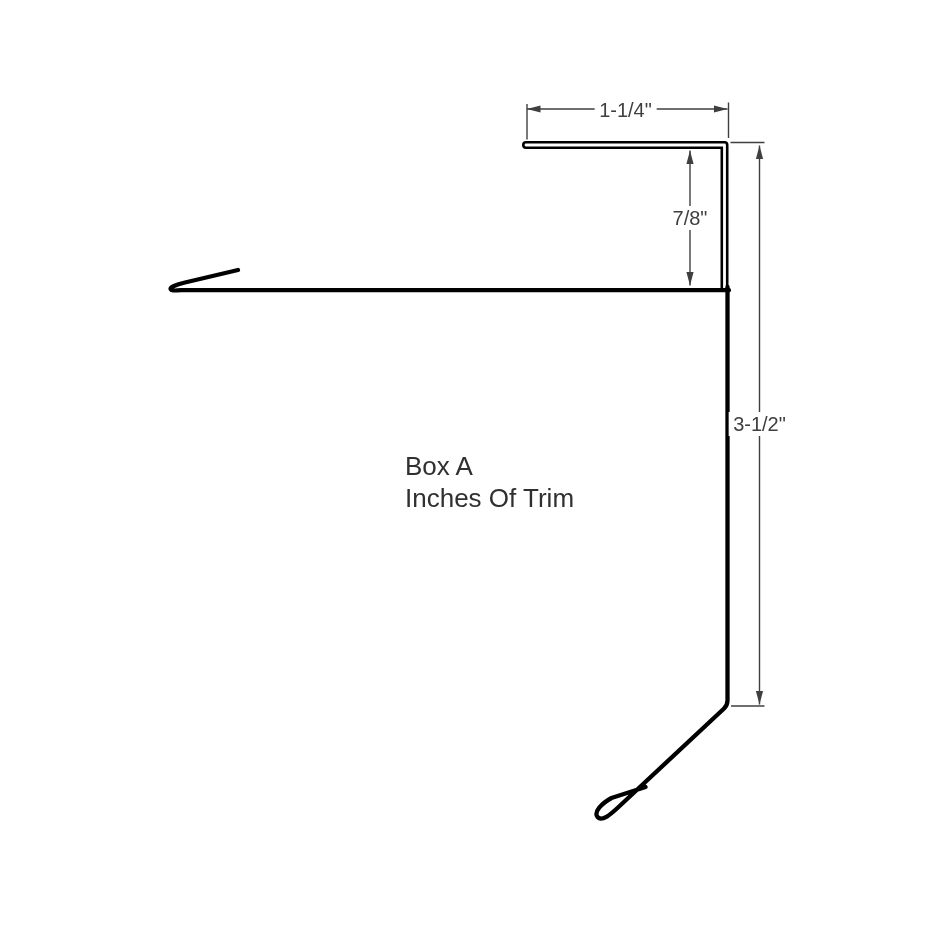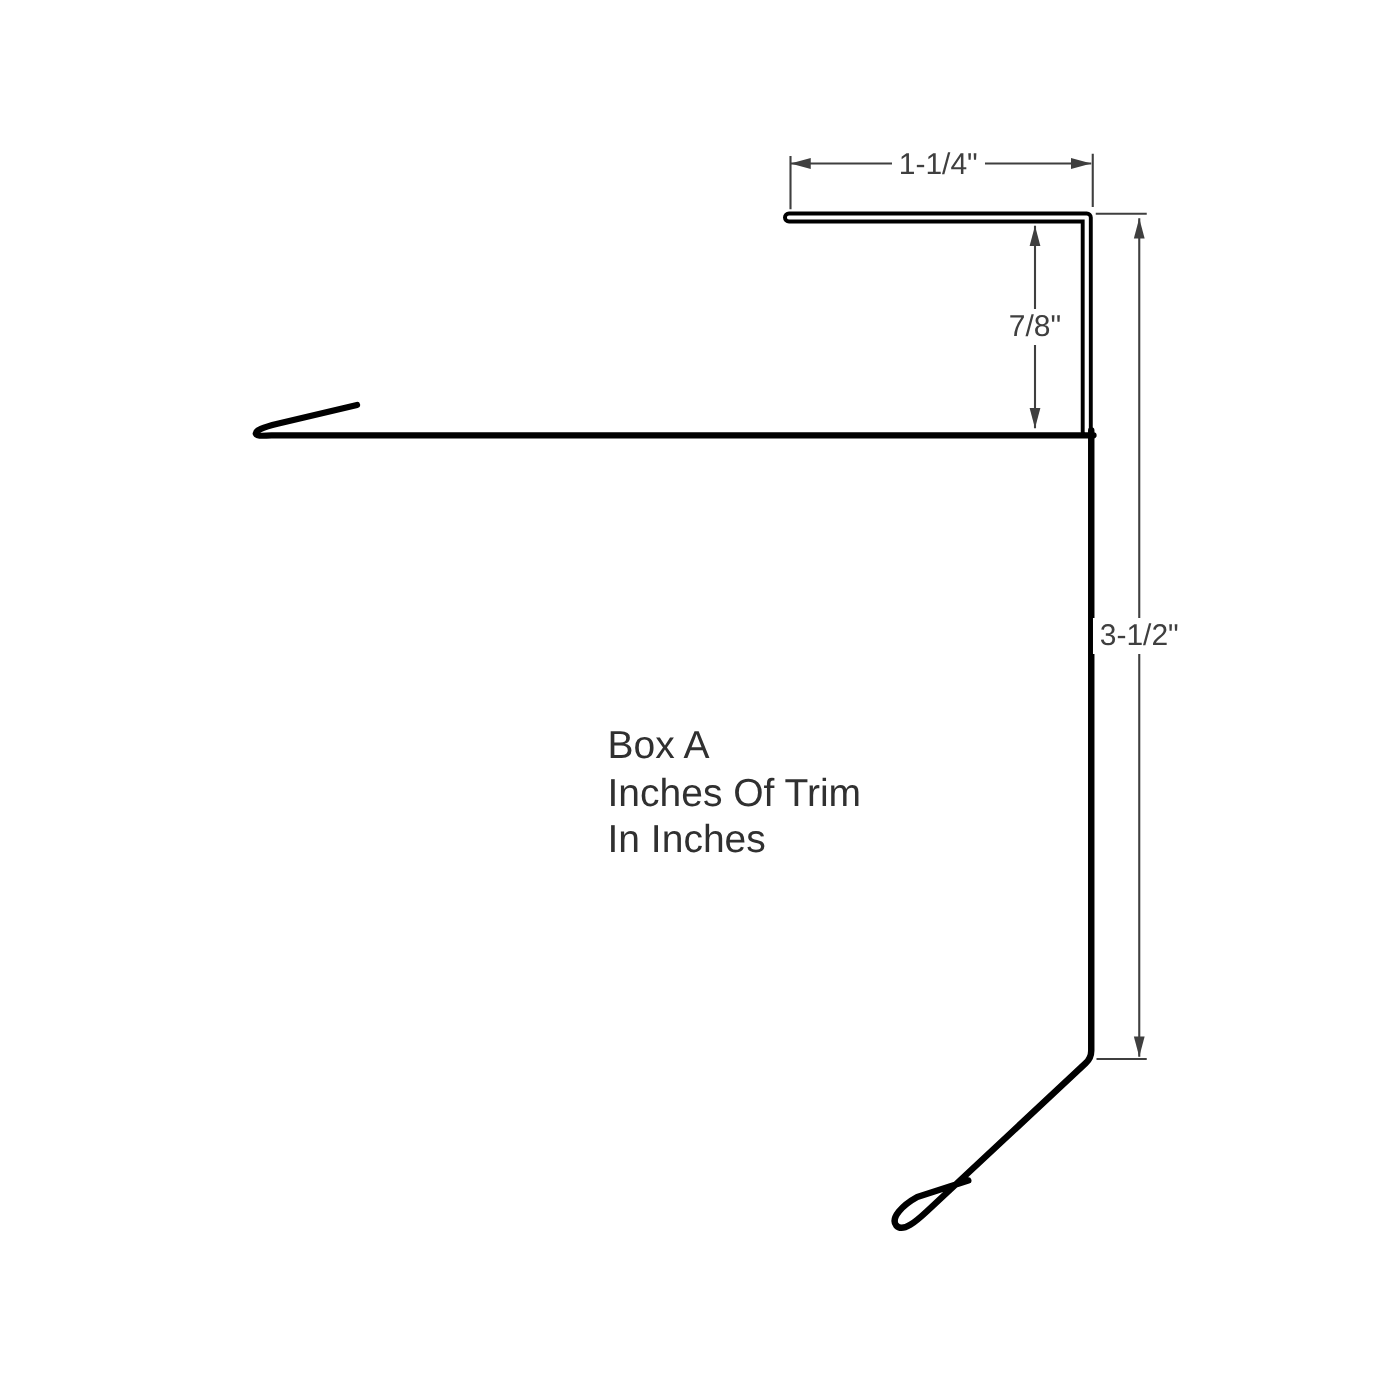--- a/index.html
+++ b/index.html
@@ -26,21 +26,21 @@
     font-size: 20px;
     line-height: 22px;
     color: #3f3f3f;
     background: #ffffff;
     padding: 1px 5px;
     white-space: nowrap;
   }
   .note-block {
     position: absolute;
     left: 405px;
-    top: 481px;
+    top: 451px;
     font-size: 26px;
     line-height: 31.5px;
     color: #303030;
     white-space: nowrap;
   }
 </style>
 </head>
 <body>
 
 <div class="canvas">
@@ -73,16 +73,15 @@
 
   <div class="dim-label" style="left:625.5px; top:109.5px;">1-1/4"</div>
 
   <div class="dim-label" style="left:690px; top:218px;">7/8"</div>
 
   <div class="dim-label" style="left:759.5px; top:424px;">3-1/2"</div>
 
   <div class="note-block">
     <div>Box A</div>
     <div>Inches Of Trim</div>
-    <div>In Inches</div>
   </div>
 
 </div>
 
 </body></html>

